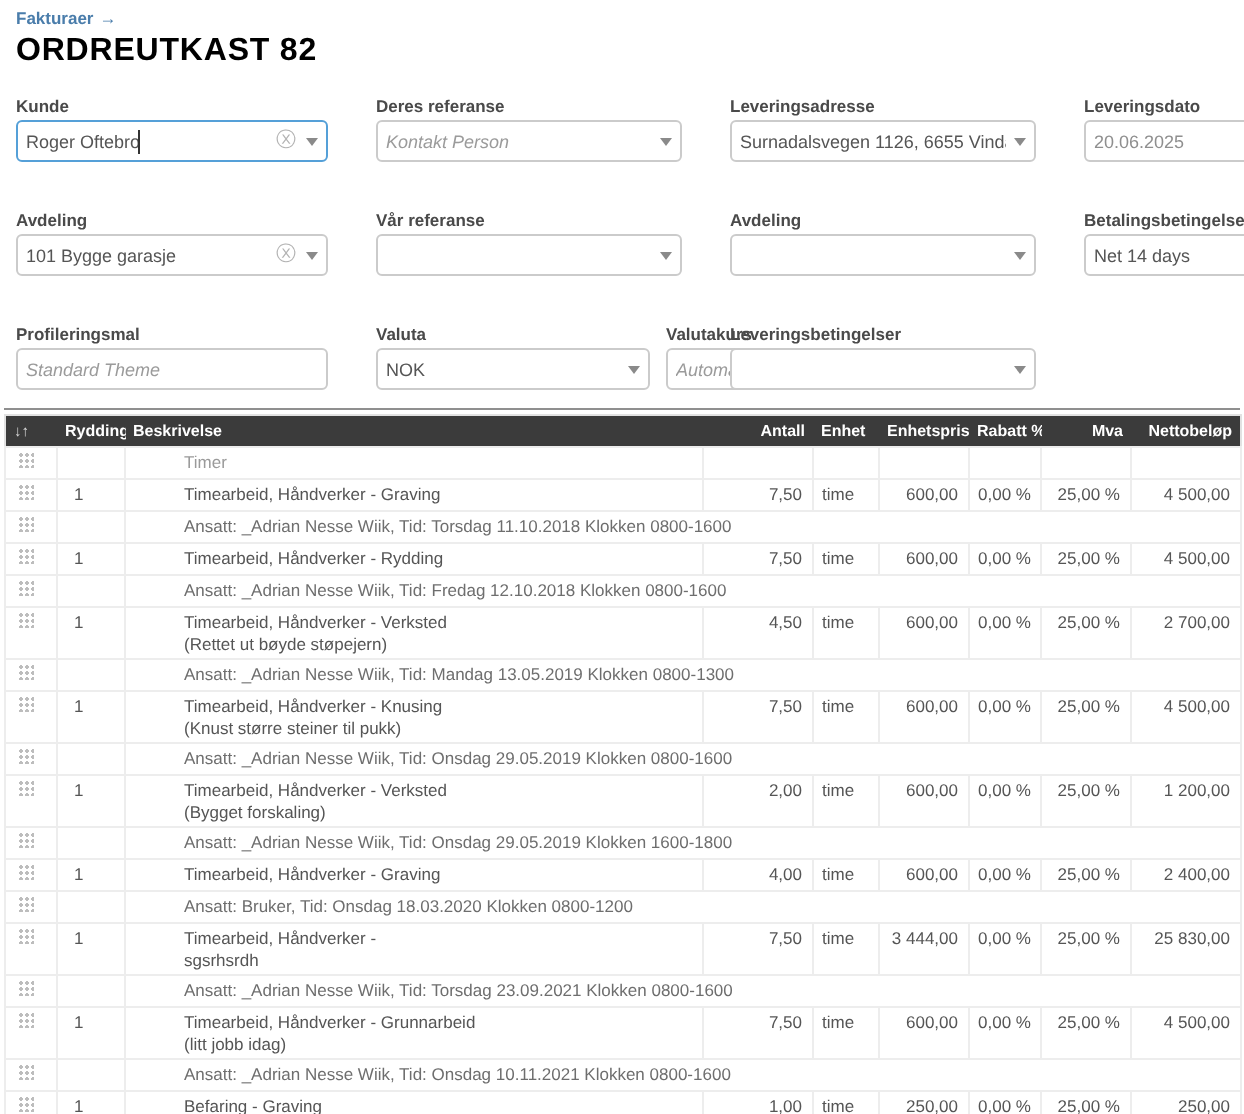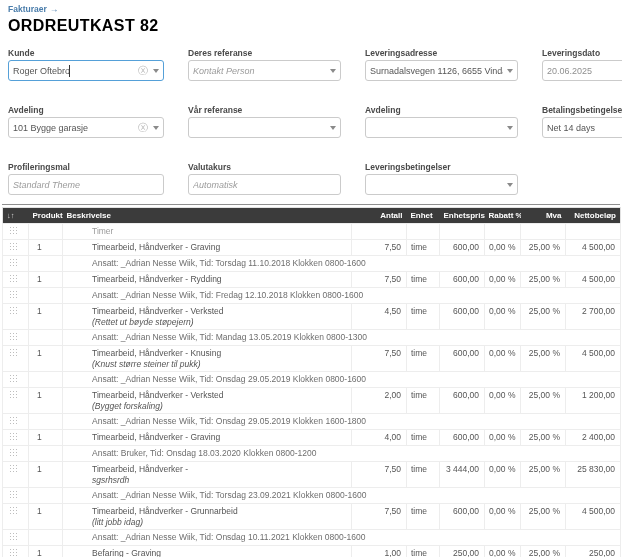--- a/index.html
+++ b/index.html
@@ -46,21 +46,21 @@
                          padding:3px 4px; text-align:left; white-space:nowrap; overflow:hidden; }
   table.lines thead th.num { text-align:right; }
   table.lines thead th.sort { color:#d8d8d8; font-size:7.5px; }
   table.lines td { border:1px solid #ededed; padding:2px 4px; font-size:8.5px; color:#555;
                    vertical-align:top; line-height:11px; white-space:nowrap; overflow:hidden; }
   table.lines td.num { text-align:right; padding-right:5px; }
   table.lines td.c-desc { padding-left:29px; }
   table.lines td.c-prod { padding-left:8px; }
   table.lines tr.r-group td.c-desc { color:#9a9a9a; }
   table.lines tr.r-employee td.c-desc { color:#6e6e6e; }
-  table.lines td .line2 { line-height:10px;font-style:italic; }
+  table.lines td .line2 { line-height:10px; }
   table.lines td .line1 { line-height:11px; }
   table.lines tr.two-line td { line-height:10px; }
   .drag { display:inline-block; width:8px; height:8px; margin-left:2px;
           background-image:radial-gradient(#bdbdbd 0.8px, rgba(0,0,0,0) 1px);
           background-size:3px 3px; cursor:grab; }
 </style>
 </head>
 <body>
 
 <div class="page">
@@ -140,20 +140,27 @@
       </div>
     </div>
 
     <div class="field">
       <label>Profileringsmal</label>
       <div class="control">
         <input type="text" placeholder="Standard Theme" style="">
       </div>
     </div>
     <div class="split">
+      <div class="field">
+        <label>Valuta</label>
+        <div class="control">
+          <input type="text" value="NOK" style="">
+          <span class="caret"></span>
+        </div>
+      </div>
       <div class="field">
         <label>Valutakurs</label>
         <div class="control">
           <input type="text" placeholder="Automatisk" style="">
         </div>
       </div>
     </div>
     <div class="field">
       <label>Leveringsbetingelser</label>
       <div class="control">
@@ -174,21 +181,21 @@
           <col style="width:55px">
         <col style="width:33px">
           <col style="width:45px">
           <col style="width:36px">
           <col style="width:45px">
           <col style="width:55px">
       </colgroup>
       <thead>
           <tr>
             <th class="sort">↓↑</th>
-            <th>Produkt</th>
+            <th>Rydding</th>
             <th>Beskrivelse</th>
             <th class="num">Antall</th>
             <th>Enhet</th>
             <th class="num">Enhetspris</th>
             <th class="num">Rabatt %</th>
             <th class="num">Mva</th>
             <th class="num">Nettobeløp</th>
           </tr>
         </thead>
       <tbody>

